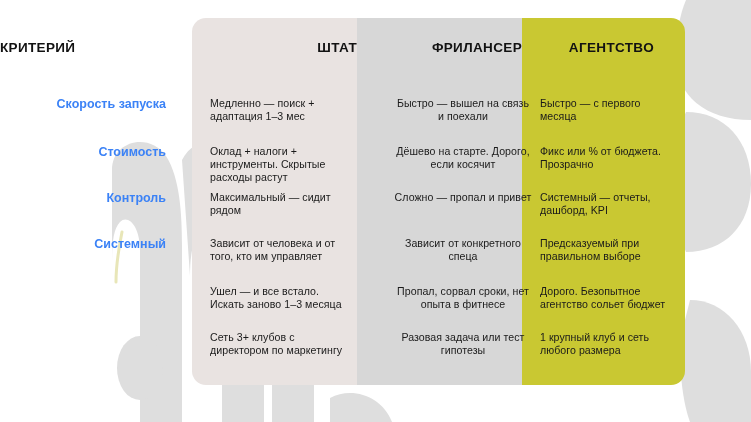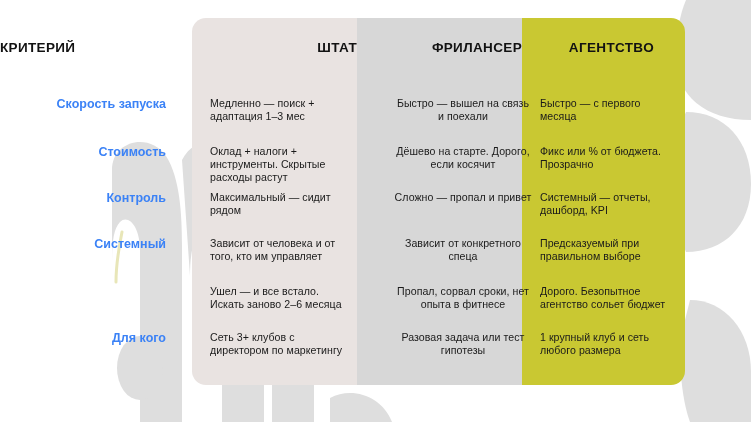--- a/index.html
+++ b/index.html
@@ -160,23 +160,22 @@
     <div class="rowlabel" style="top:191px">Контроль</div>
     <div class="cell k1" style="top:191px">Максимальный — сидит рядом</div>
     <div class="cell k2" style="top:191px">Сложно — пропал и привет</div>
     <div class="cell k3" style="top:191px">Системный — отчеты, дашборд, KPI</div>
 
     <div class="rowlabel" style="top:237px">Системный</div>
     <div class="cell k1" style="top:237px">Зависит от человека и от того, кто им управляет</div>
     <div class="cell k2" style="top:237px">Зависит от конкретного спеца</div>
     <div class="cell k3" style="top:237px">Предсказуемый при правильном выборе</div>
 
-    <div class="cell k1" style="top:285px">Ушел — и все встало. Искать заново 2–6 месяца</div>
+    <div class="cell k1" style="top:285px">Ушел — и все встало. Искать заново 1–3 месяца</div>
     <div class="cell k2" style="top:285px">Пропал, сорвал сроки, нет опыта в фитнесе</div>
     <div class="cell k3" style="top:285px">Дорого. Безопытное агентство сольет бюджет</div>
 
-    <div class="rowlabel" style="top:331px">Для кого</div>
     <div class="cell k1" style="top:331px">Сеть 3+ клубов с директором по маркетингу</div>
     <div class="cell k2" style="top:331px">Разовая задача или тест гипотезы</div>
     <div class="cell k3" style="top:331px">1 крупный клуб и сеть любого размера</div>
 
   </div>
 </div>
 
 </body></html>

